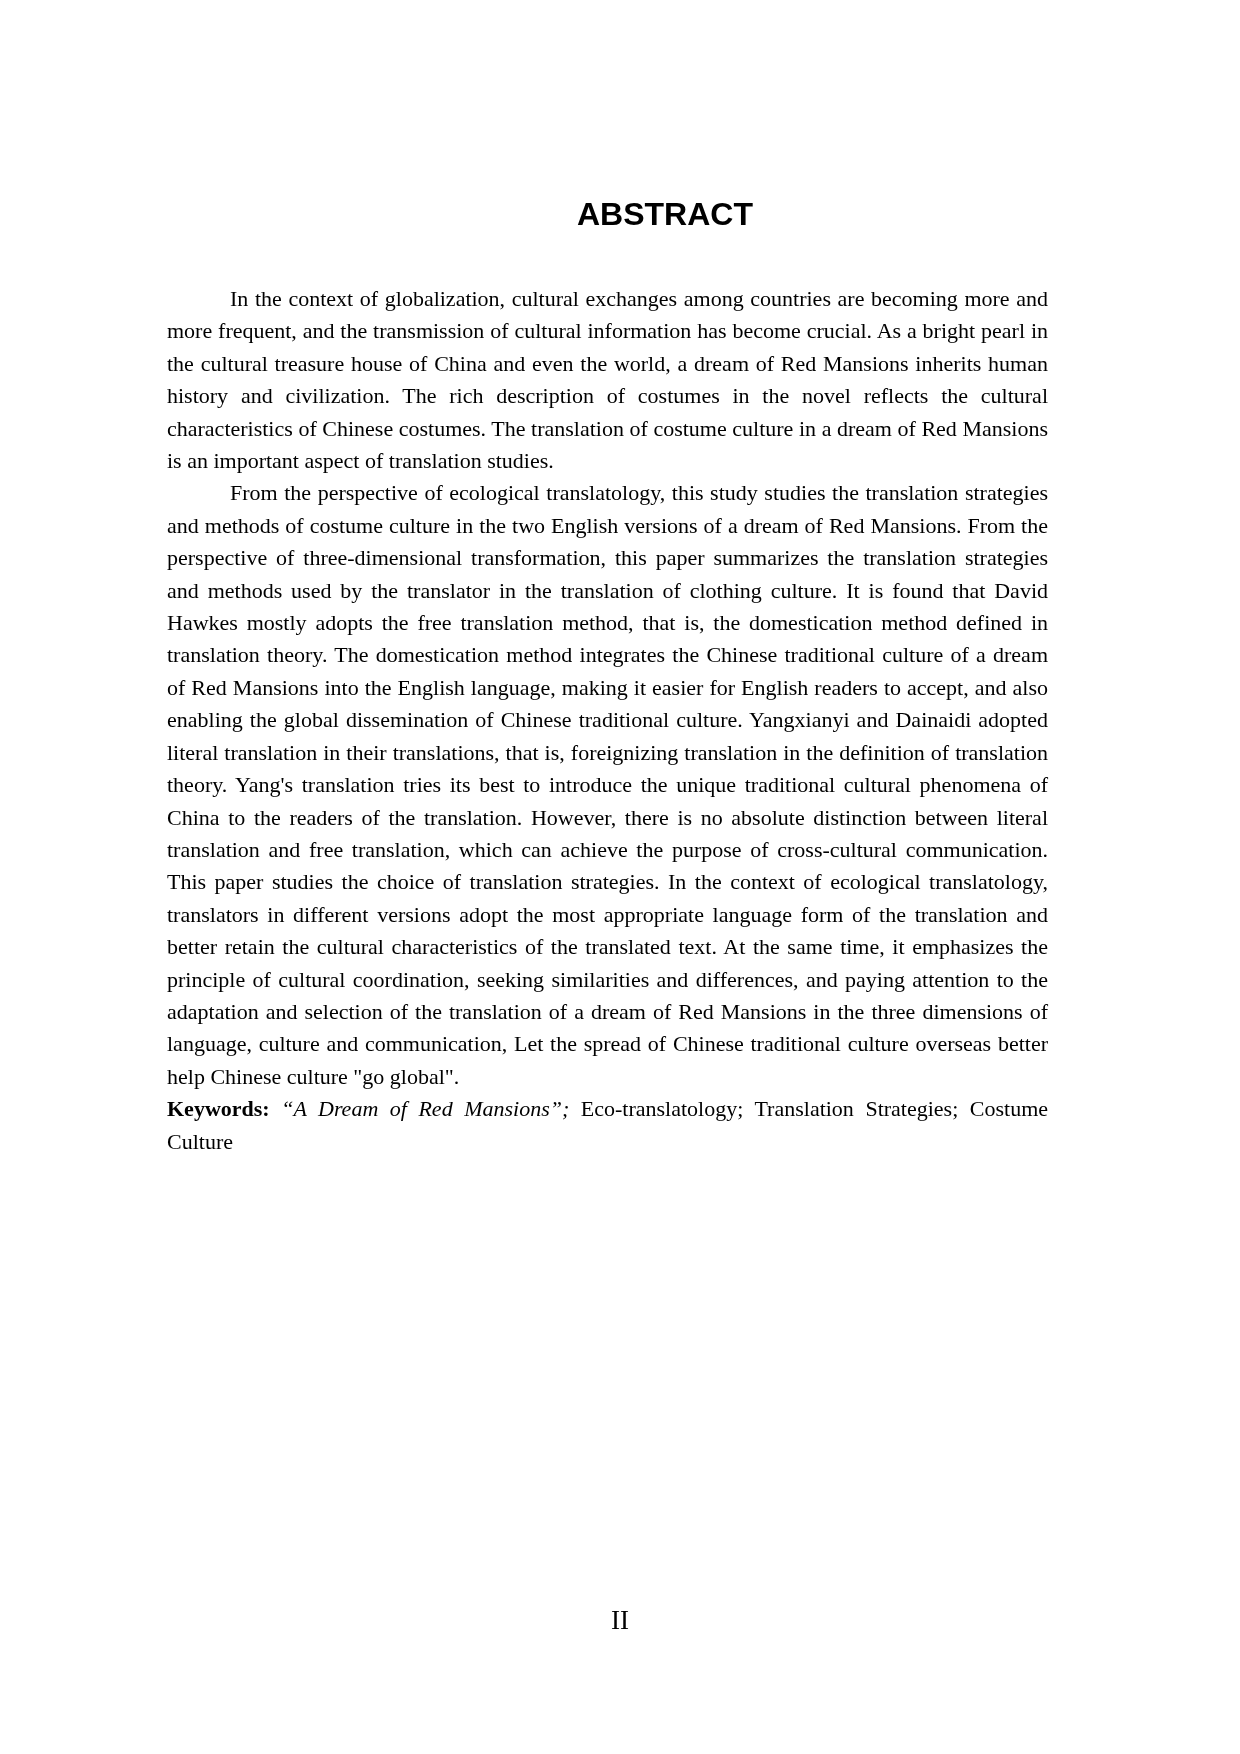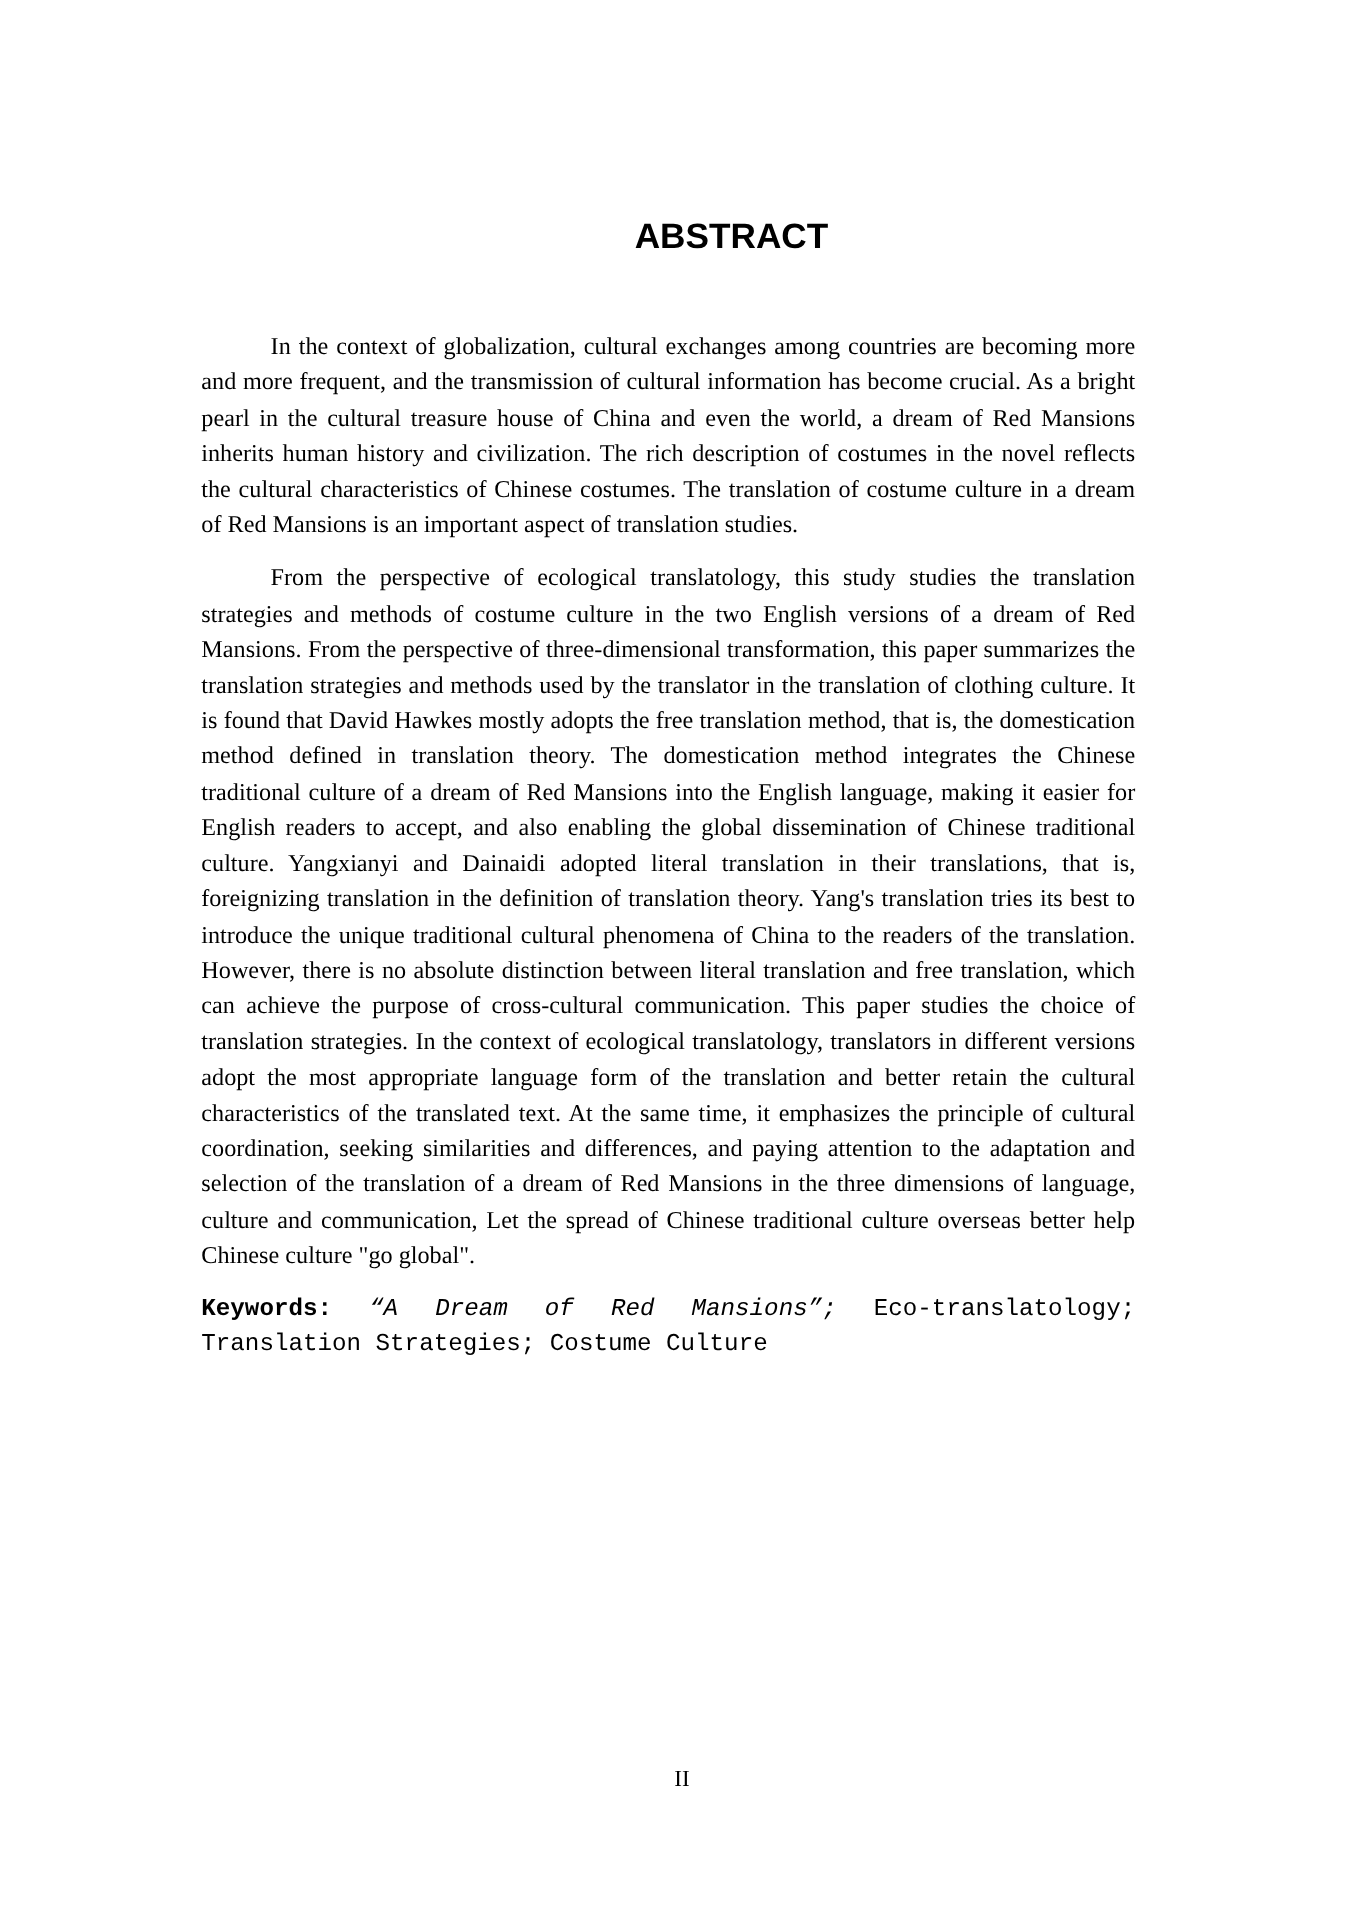--- a/index.html
+++ b/index.html
@@ -28,38 +28,37 @@
     left: 167px;
     top: 283px;
     width: 881px;
     font-family: "Liberation Serif", serif;
     font-size: 22px;
     line-height: 32.4px;
     text-align: justify;
     text-justify: inter-word;
   }
   .content p {
-    margin: 16px;
+    margin: 0;
     padding: 0;
     text-indent: 63px;
   }
   .content p.keywords {
     text-indent: 0;
-    font-family: Liberation Mono, monospace;
   }
   .kw-label { font-weight: bold; }
   .kw-title { font-style: italic; }
   .page-number {
     position: absolute;
     top: 1605px;
     left: 0;
     width: 100%;
     text-align: center;
     font-family: "Liberation Serif", serif;
-    font-size: 21px;
+    font-size: 27px;
   }
 </style>
 </head>
 <body>
 
 <div class="page">
 
   <h1 class="title">ABSTRACT</h1>
 
   <div class="content">

